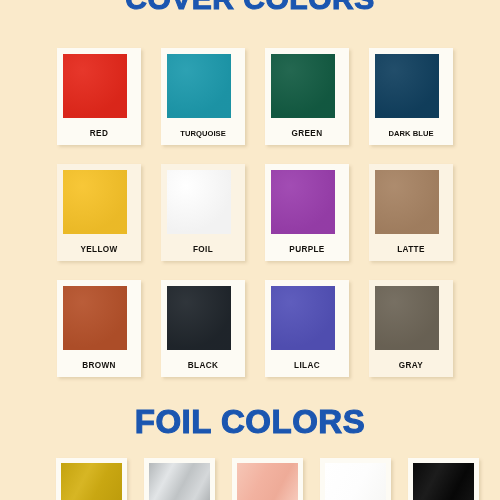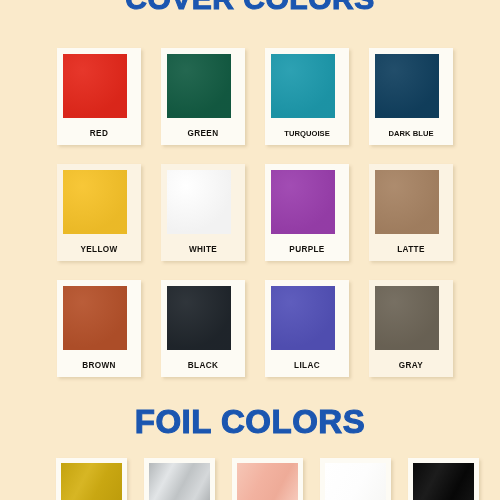--- a/index.html
+++ b/index.html
@@ -137,42 +137,42 @@
   <div class="section-title" id="cover-title">COVER COLORS</div>
 
   <div class="cover-grid">
 
     <div class="swatch-card">
       <span class="swatch-chip" style="background:#e5281b"></span>
       <span class="swatch-label">RED</span>
     </div>
 
     <div class="swatch-card">
+      <span class="swatch-chip" style="background:#1d9aad"></span>
+      <span class="swatch-label tight">TURQUOISE</span>
+    </div>
+
+    <div class="swatch-card">
       <span class="swatch-chip" style="background:#135c43"></span>
       <span class="swatch-label">GREEN</span>
     </div>
 
     <div class="swatch-card">
-      <span class="swatch-chip" style="background:#1d9aad"></span>
-      <span class="swatch-label tight">TURQUOISE</span>
-    </div>
-
-    <div class="swatch-card">
       <span class="swatch-chip" style="background:#11405f"></span>
       <span class="swatch-label tight">DARK BLUE</span>
     </div>
 
     <div class="swatch-card light-frame">
       <span class="swatch-chip" style="background:#f7c329"></span>
       <span class="swatch-label">YELLOW</span>
     </div>
 
     <div class="swatch-card light-frame">
       <span class="swatch-chip" style="background:#ffffff"></span>
-      <span class="swatch-label">WHITE</span>
+      <span class="swatch-label">FOIL</span>
     </div>
 
     <div class="swatch-card">
       <span class="swatch-chip" style="background:#9b3fae"></span>
       <span class="swatch-label">PURPLE</span>
     </div>
 
     <div class="swatch-card light-frame">
       <span class="swatch-chip" style="background:#a78363"></span>
       <span class="swatch-label">LATTE</span>

